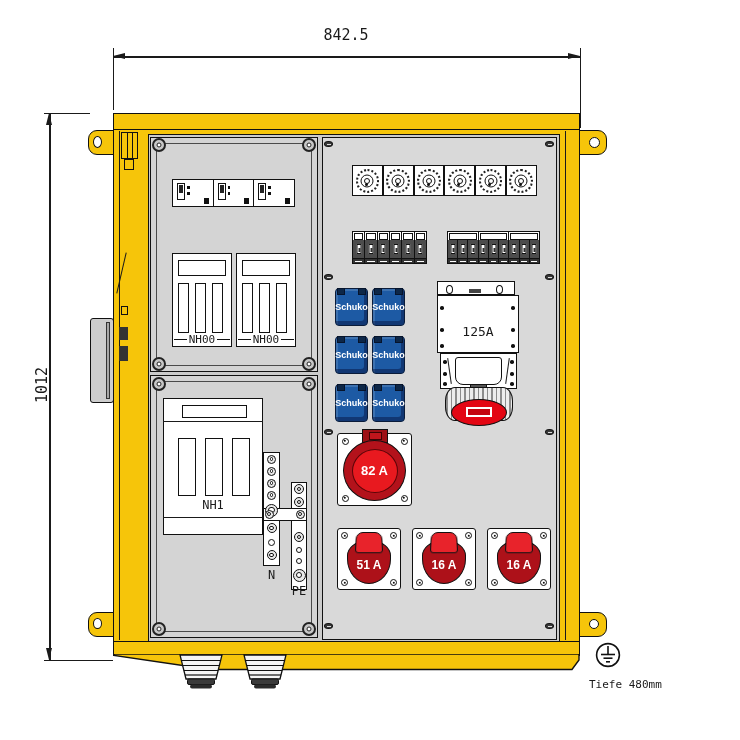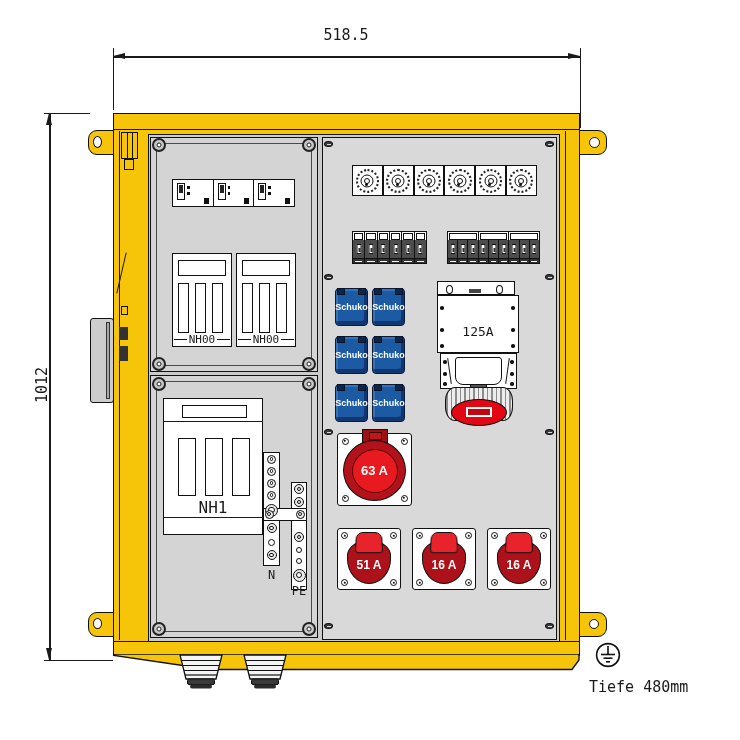--- a/index.html
+++ b/index.html
@@ -69,21 +69,21 @@
   .arL{position:absolute;width:0;height:0;border-top:3.6px solid transparent;border-bottom:3.6px solid transparent;border-right:12px solid #1a1a1a}
   .arR{position:absolute;width:0;height:0;border-top:3.6px solid transparent;border-bottom:3.6px solid transparent;border-left:12px solid #1a1a1a}
   .arU{position:absolute;width:0;height:0;border-left:3.6px solid transparent;border-right:3.6px solid transparent;border-bottom:12px solid #1a1a1a}
   .arD{position:absolute;width:0;height:0;border-left:3.6px solid transparent;border-right:3.6px solid transparent;border-top:12px solid #1a1a1a}
 </style>
 </head>
 <body>
 
 <div id="canvas">
 
-  <div class="a cad" style="left:296px;top:26px;width:100px;text-align:center;font-size:15px">518.5</div>
+  <div class="a cad" style="left:296px;top:26px;width:100px;text-align:center;font-size:15px">842.5</div>
   <div class="ln" style="left:112.5px;top:48px;width:1.3px;height:62px"></div>
   <div class="ln" style="left:579.5px;top:48px;width:1.3px;height:80px"></div>
   <div class="ln" style="left:113px;top:56.4px;width:467px;height:1.3px"></div>
   <div class="arL" style="left:113px;top:53.4px"></div>
   <div class="arR" style="left:568px;top:53.4px"></div>
 
   <div class="a cad" style="left:11px;top:376px;width:62px;text-align:center;font-size:15px;transform:rotate(-90deg)">1012</div>
   <div class="ln" style="left:44px;top:112.5px;width:46px;height:1.3px"></div>
   <div class="ln" style="left:44px;top:659.5px;width:69px;height:1.3px"></div>
   <div class="ln" style="left:49.4px;top:113px;width:1.3px;height:547px"></div>
@@ -197,21 +197,21 @@
   <div class="scr" style="left:302px;top:622px">
       <i></i>
     </div>
 
   <div class="a white" style="left:163px;top:398px;width:100px;height:137px"></div>
   <div class="a" style="left:182px;top:405px;width:65px;height:13px;border:1.3px solid #111"></div>
   <div class="ln" style="left:163px;top:421px;width:100px;height:1.2px"></div>
   <div class="slot" style="left:178px;top:438px;width:18px;height:58px"></div>
   <div class="slot" style="left:205px;top:438px;width:18px;height:58px"></div>
   <div class="slot" style="left:232px;top:438px;width:18px;height:58px"></div>
-  <div class="a cad" style="left:193px;top:498px;width:40px;text-align:center;font-size:16px">NH1</div>
+  <div class="a cad" style="left:193px;top:498px;width:40px;text-align:center;font-size:12px">NH1</div>
   <div class="ln" style="left:163px;top:517px;width:100px;height:1.2px"></div>
 
   <div class="a white" style="left:263px;top:452px;width:17px;height:114px"></div>
   <div class="a white" style="left:291px;top:482px;width:16px;height:108px"></div>
   <div class="a white" style="left:263px;top:508px;width:44px;height:13px"></div>
 
   <div class="ring" style="left:267px;top:454.5px;width:9px;height:9px">
       <i></i>
     </div>
   <div class="ring" style="left:267px;top:466.5px;width:9px;height:9px">
@@ -490,21 +490,21 @@
   <div class="a white" style="left:337px;top:433px;width:75px;height:73px;border-radius:3px"></div>
   <div class="hole" style="left:341.5px;top:437.5px"></div>
   <div class="hole" style="left:400.5px;top:437.5px"></div>
   <div class="hole" style="left:341.5px;top:494.5px"></div>
   <div class="hole" style="left:400.5px;top:494.5px"></div>
   <div class="a" style="left:362px;top:429px;width:26px;height:14px;background:#9d1016;border:1.4px solid #111">
     <i class="a" style="left:5.5px;top:1.5px;width:13px;height:8px;border:1.2px solid #3c0304;background:#c0151c"></i>
   </div>
   <div class="a" style="left:343px;top:440px;width:63px;height:61px;background:#B3121B;border:1.5px solid #111;border-radius:50%"></div>
   <div class="a" style="left:351.5px;top:448.5px;width:46px;height:44px;background:#e8191f;border:1.2px solid #5a0508;border-radius:50%;display:flex;align-items:center;justify-content:center">
-    <span class="socklab" style="position:static;font-size:13px">63 A</span>
+    <span class="socklab" style="position:static;font-size:13px">82 A</span>
   </div>
 
   <div class="a white" style="left:337px;top:528px;width:64px;height:62px;border-radius:3px"></div>
   <div class="hole" style="left:341px;top:532px"></div>
   <div class="hole" style="left:390px;top:532px"></div>
   <div class="hole" style="left:341px;top:579px"></div>
   <div class="hole" style="left:390px;top:579px"></div>
   <div class="a" style="left:347px;top:541px;width:44px;height:43px;background:#ad1119;border:1.5px solid #111;border-radius:42% 42% 50% 50%/34% 34% 58% 58%"></div>
   <div class="a" style="left:356px;top:532px;width:26px;height:20px;background:#e8232b;border:1.5px solid #111;border-radius:7px 7px 3px 3px;transform:perspective(50px) rotateX(12deg);transform-origin:50% 0"></div>
   <div class="socklab" style="left:347px;top:558px;width:44px">51 A</div>
@@ -550,15 +550,15 @@
     <rect x="13" y="30.5" width="22" height="4" rx="2" fill="#2a2a2a"></rect>
   </svg>
 
   <svg class="a" style="left:594px;top:641px" width="28" height="28" viewBox="0 0 28 28">
     <circle cx="14" cy="14" r="11.4" fill="none" stroke="#111" stroke-width="1.6"></circle>
     <line x1="14" y1="5" x2="14" y2="13.5" stroke="#111" stroke-width="1.6"></line>
     <line x1="7" y1="13.5" x2="21" y2="13.5" stroke="#111" stroke-width="1.6"></line>
     <line x1="9.5" y1="17.2" x2="18.5" y2="17.2" stroke="#111" stroke-width="1.6"></line>
     <line x1="12" y1="20.8" x2="16" y2="20.8" stroke="#111" stroke-width="1.6"></line>
   </svg>
-  <div class="a cad" style="left:589px;top:678px;font-size:15px">Tiefe 480mm</div>
+  <div class="a cad" style="left:589px;top:678px;font-size:11px">Tiefe 480mm</div>
 
 </div>
 
 </body></html>

